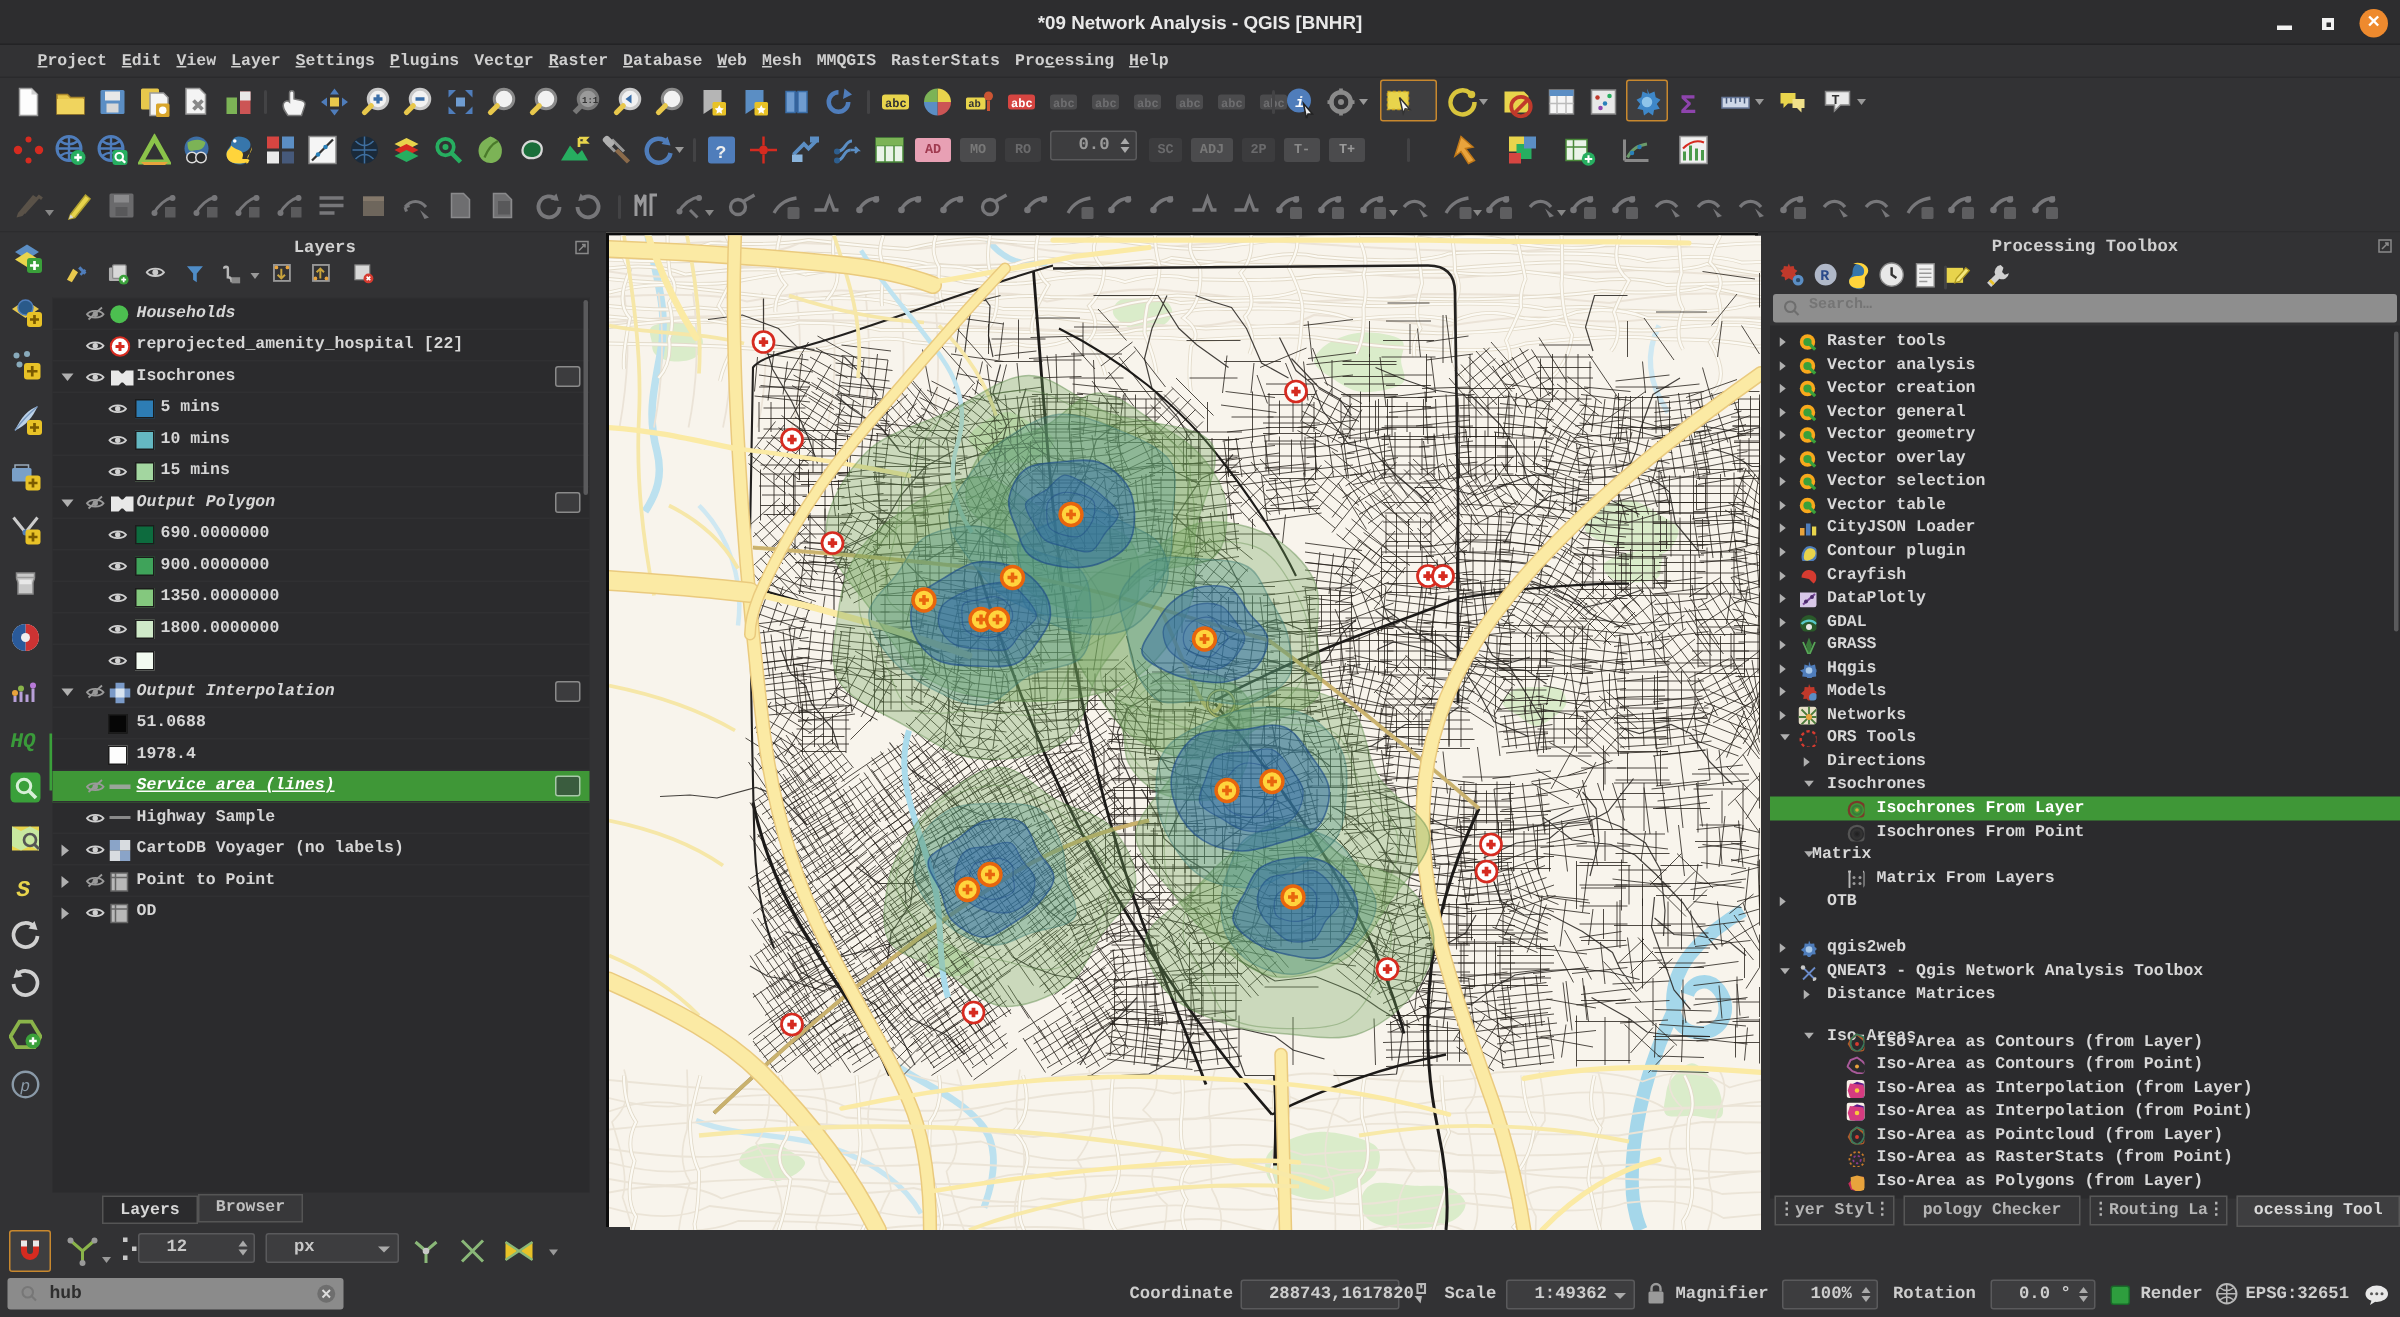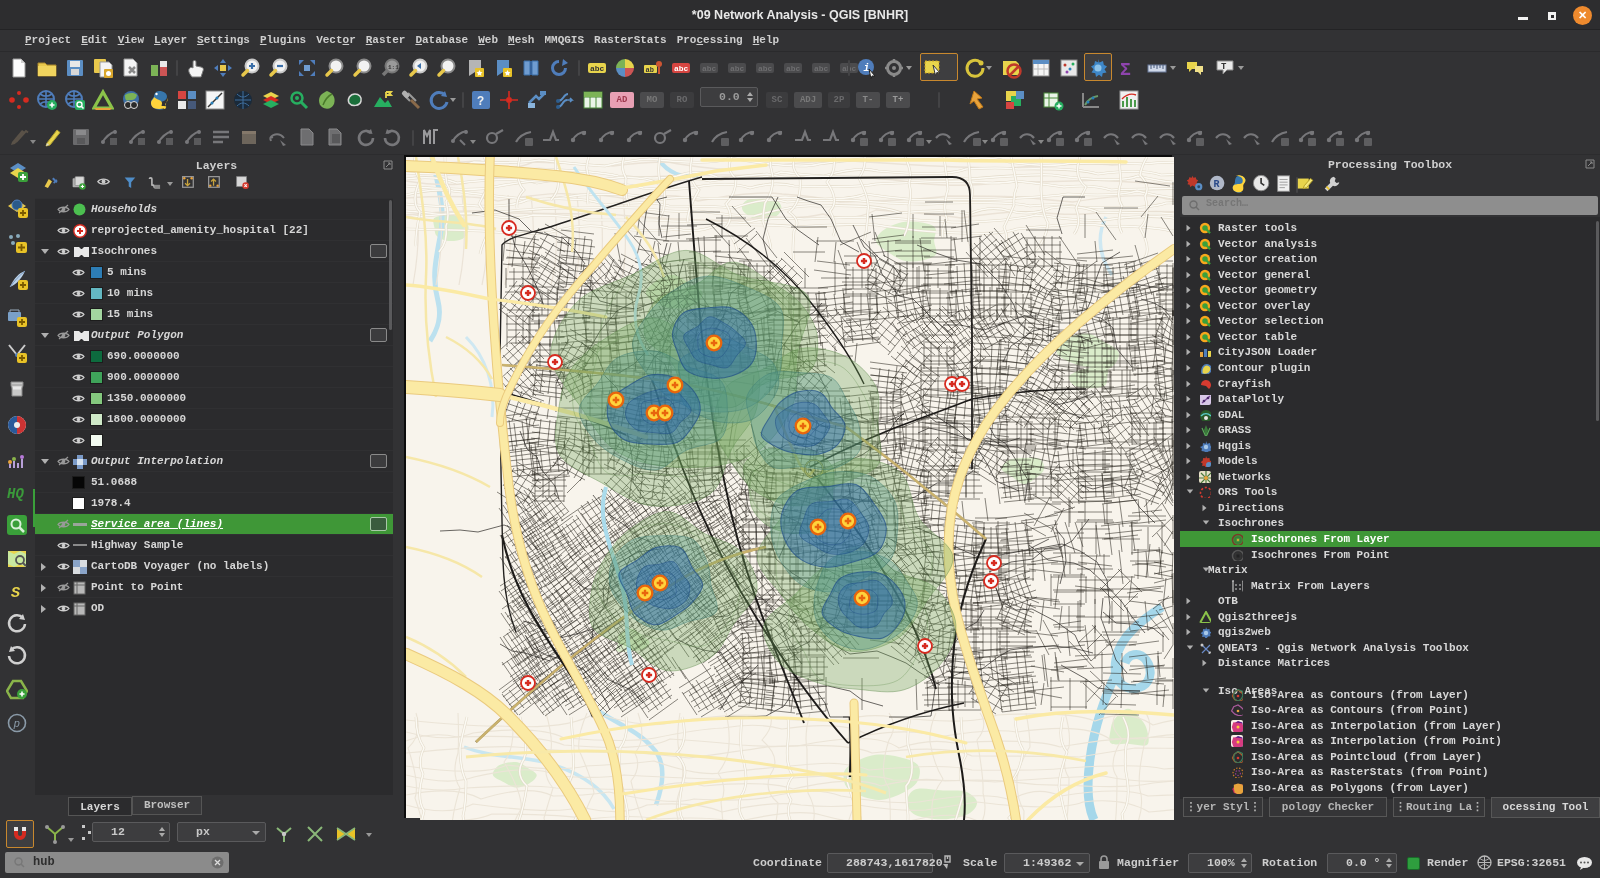--- a/index.html
+++ b/index.html
@@ -1582,27 +1582,20 @@
             <circle cx="9" cy="5" r="1" fill="#999"></circle>
             <circle cx="5" cy="9" r="1" fill="#999"></circle>
             <circle cx="9" cy="9" r="1" fill="#999"></circle>
           </svg>
           <span class="txt" style="left:71px;">Matrix From Layers</span>
         </div>
         <div class="prow" style="top:376.20000000000005px">
           <div class="exp closed" style="left:6px;top:5px;transform:scale(0.8)"></div>
           <span class="txt" style="left:38px;">OTB</span>
         </div>
-        <div class="prow" style="top:391.75px">
-          <div class="exp closed" style="left:6px;top:5px;transform:scale(0.8)"></div>
-          <svg class="pico" style="left:19px" width="14" height="14">
-            <path d="M7,1L13,12H1z" fill="none" stroke="#8bc34a" stroke-width="2"></path>
-          </svg>
-          <span class="txt" style="left:38px;">Qgis2threejs</span>
-        </div>
         <div class="prow" style="top:407.3px">
           <div class="exp closed" style="left:6px;top:5px;transform:scale(0.8)"></div>
           <svg class="pico" style="left:19px" width="14" height="14">
             <path d="M7,1l1,2.2L10.5,3l.3,2.4L13,6.5l-2,1.3.5,2.4-2.4.2L7,13l-1.5-2.2-2.4.2.5-2.4-2-1.3L3.8,5.4 4.1,3l2.5.2z" fill="#4f7dbb"></path>
             <circle cx="7" cy="7" r="2.2" fill="#a8c8e8"></circle>
           </svg>
           <span class="txt" style="left:38px;">qgis2web</span>
         </div>
         <div class="prow" style="top:422.85px">
           <div class="exp open" style="left:6px;top:5px;transform:scale(0.8)"></div>

